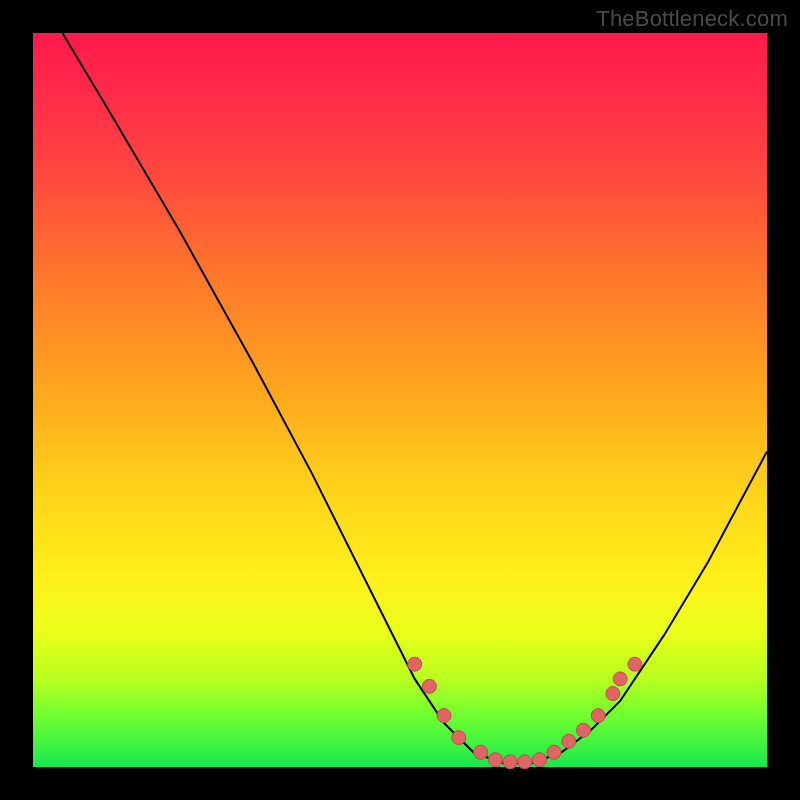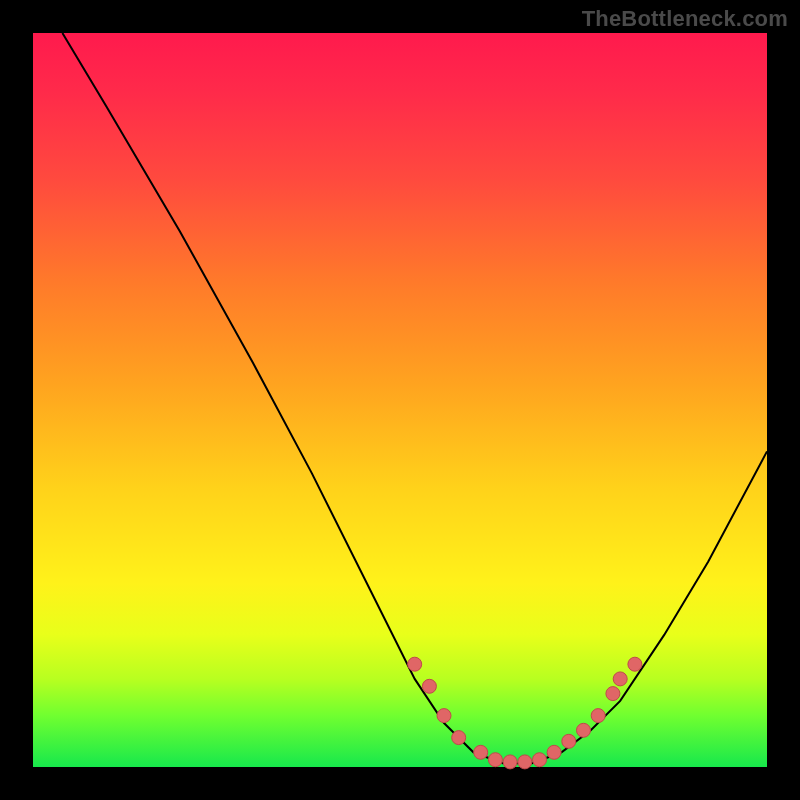--- a/index.html
+++ b/index.html
@@ -38,21 +38,21 @@
       #70ff30 93%,
       #17e84c 100%
     );
   }
   .watermark {
     position: absolute;
     top: 6px;
     right: 12px;
     color: #4a4a4a;
     font-size: 22px;
-    font-weight: 700;
+    font-weight: 400;
     letter-spacing: 0.2px;
     user-select: none;
   }
   svg.curve {
     position: absolute;
     left: 0;
     top: 0;
     width: 734px;
     height: 734px;
     overflow: visible;

